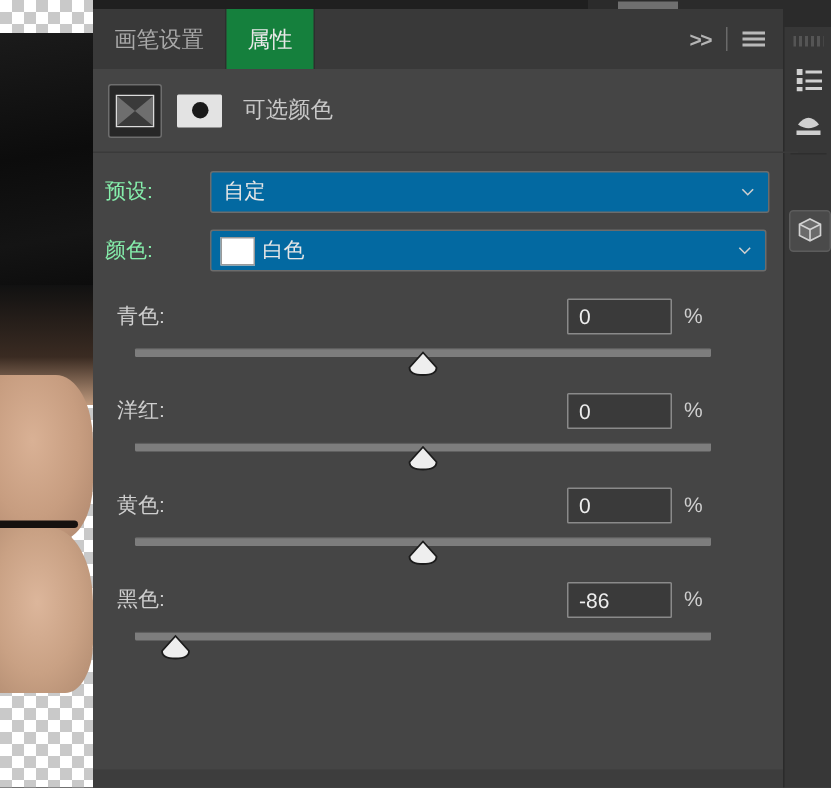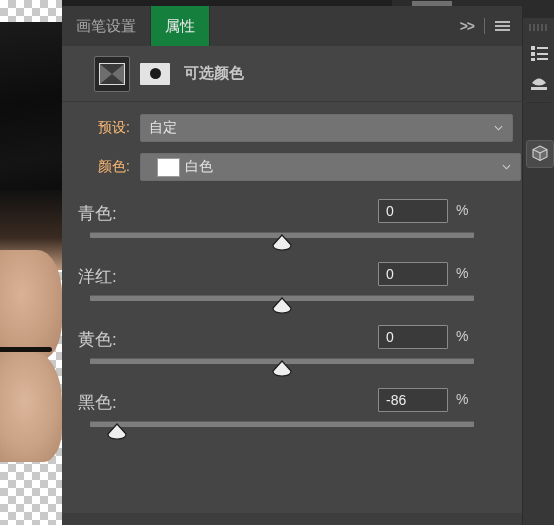--- a/index.html
+++ b/index.html
@@ -94,56 +94,56 @@
     color:#b5b5b5;
   }
   #overflow-chevrons{font-size:14px;letter-spacing:-1px;font-weight:bold;}
   #tool-sep{width:1px;height:16px;background:#6a6a6a;}
   .ham-line{width:15px;height:2px;background:#b9b9b9;margin:2px 0;}
 
   
   #adj-header{
     position:absolute;left:0;top:40px;width:460px;height:55px;
     border-bottom:1px solid #3a3a3a;
-    display:flex;align-items:center;padding-left:32px;gap:10px;font-weight:bold;
+    display:flex;align-items:center;padding-left:10px;gap:10px;
   }
   #adj-thumb{
     width:34px;height:34px;background:#272727;
     border:1px solid #6e6e6e;border-radius:2px;
     display:flex;align-items:center;justify-content:center;
   }
   #mask-thumb{
     width:30px;height:22px;background:#e3e3e3;border-radius:1px;
     display:flex;align-items:center;justify-content:center;
   }
   #mask-dot{width:11px;height:11px;border-radius:50%;background:#1a1a1a;}
   #adj-title{font-size:15px;color:#c8c8c8;margin-left:4px;}
 
   
   .row{position:absolute;left:0;width:460px;display:flex;align-items:center;}
   .row-label{
-    font-size:14px;color:#fdba74;text-align:right;
+    font-size:14px;color:#86efac;text-align:left;
     white-space:nowrap;
   }
   .select{
-    height:26px;background:#737373;border:1px solid #6c6c6c;border-radius:2px;
+    height:26px;background:#0369a1;border:1px solid #6c6c6c;border-radius:2px;
     display:flex;align-items:center;padding:0 8px;
     font-size:14px;color:#e6e6e6;position:relative;
   }
   .select .chev{
     position:absolute;right:9px;top:50%;transform:translateY(-50%);
     width:9px;height:9px;
   }
   #color-swatch{
     width:21px;height:17px;background:#ffffff;border:1px solid #9a9a9a;margin-right:5px;
   }
 
   
   .slider-block{position:absolute;left:0;width:460px;}
-  .sb-label{position:absolute;left:16px;top:0;font-size:17px;color:#cfcfcf;}
+  .sb-label{position:absolute;left:16px;top:0;font-size:14px;color:#cfcfcf;}
   .sb-input{
     position:absolute;top:-3px;width:70px;height:24px;
     background:#3a3a3a;border:1px solid #8a8a8a;border-radius:1px;
     font-size:14px;color:#ededed;
     display:flex;align-items:center;padding-left:7px;box-sizing:border-box;
   }
   .sb-pct{position:absolute;top:0;font-size:14px;color:#cfcfcf;}
   .sb-track{
     position:absolute;left:28px;width:384px;height:5px;
     background:#7d7d7d;border-radius:1px;
@@ -258,21 +258,21 @@
       <div class="select" style="width:355px;margin-left:10px">
         <span>自定</span>
         <svg class="chev" viewBox="0 0 10 10" aria-hidden="true">
           <path d="M1 3 L5 7 L9 3" fill="none" stroke="#cfcfcf" stroke-width="1.2"></path>
         </svg>
       </div>
     </div>
 
     <div class="row" style="top:146px;height:30px">
       <div class="row-label" style="width:60px;margin-left:8px">颜色:</div>
-      <div class="select" style="width:355px;margin-left:10px;padding-left:16px">
+      <div class="select" style="width:355px;margin-left:10px;padding-left:6px">
         <div id="color-swatch" style="background: rgb(255, 255, 255);"></div>
         <span>白色</span>
         <svg class="chev" viewBox="0 0 10 10" aria-hidden="true">
           <path d="M1 3 L5 7 L9 3" fill="none" stroke="#cfcfcf" stroke-width="1.2"></path>
         </svg>
       </div>
     </div>
 
     <div class="slider-block" style="top:196px">
       <div class="sb-label">青色:</div>

